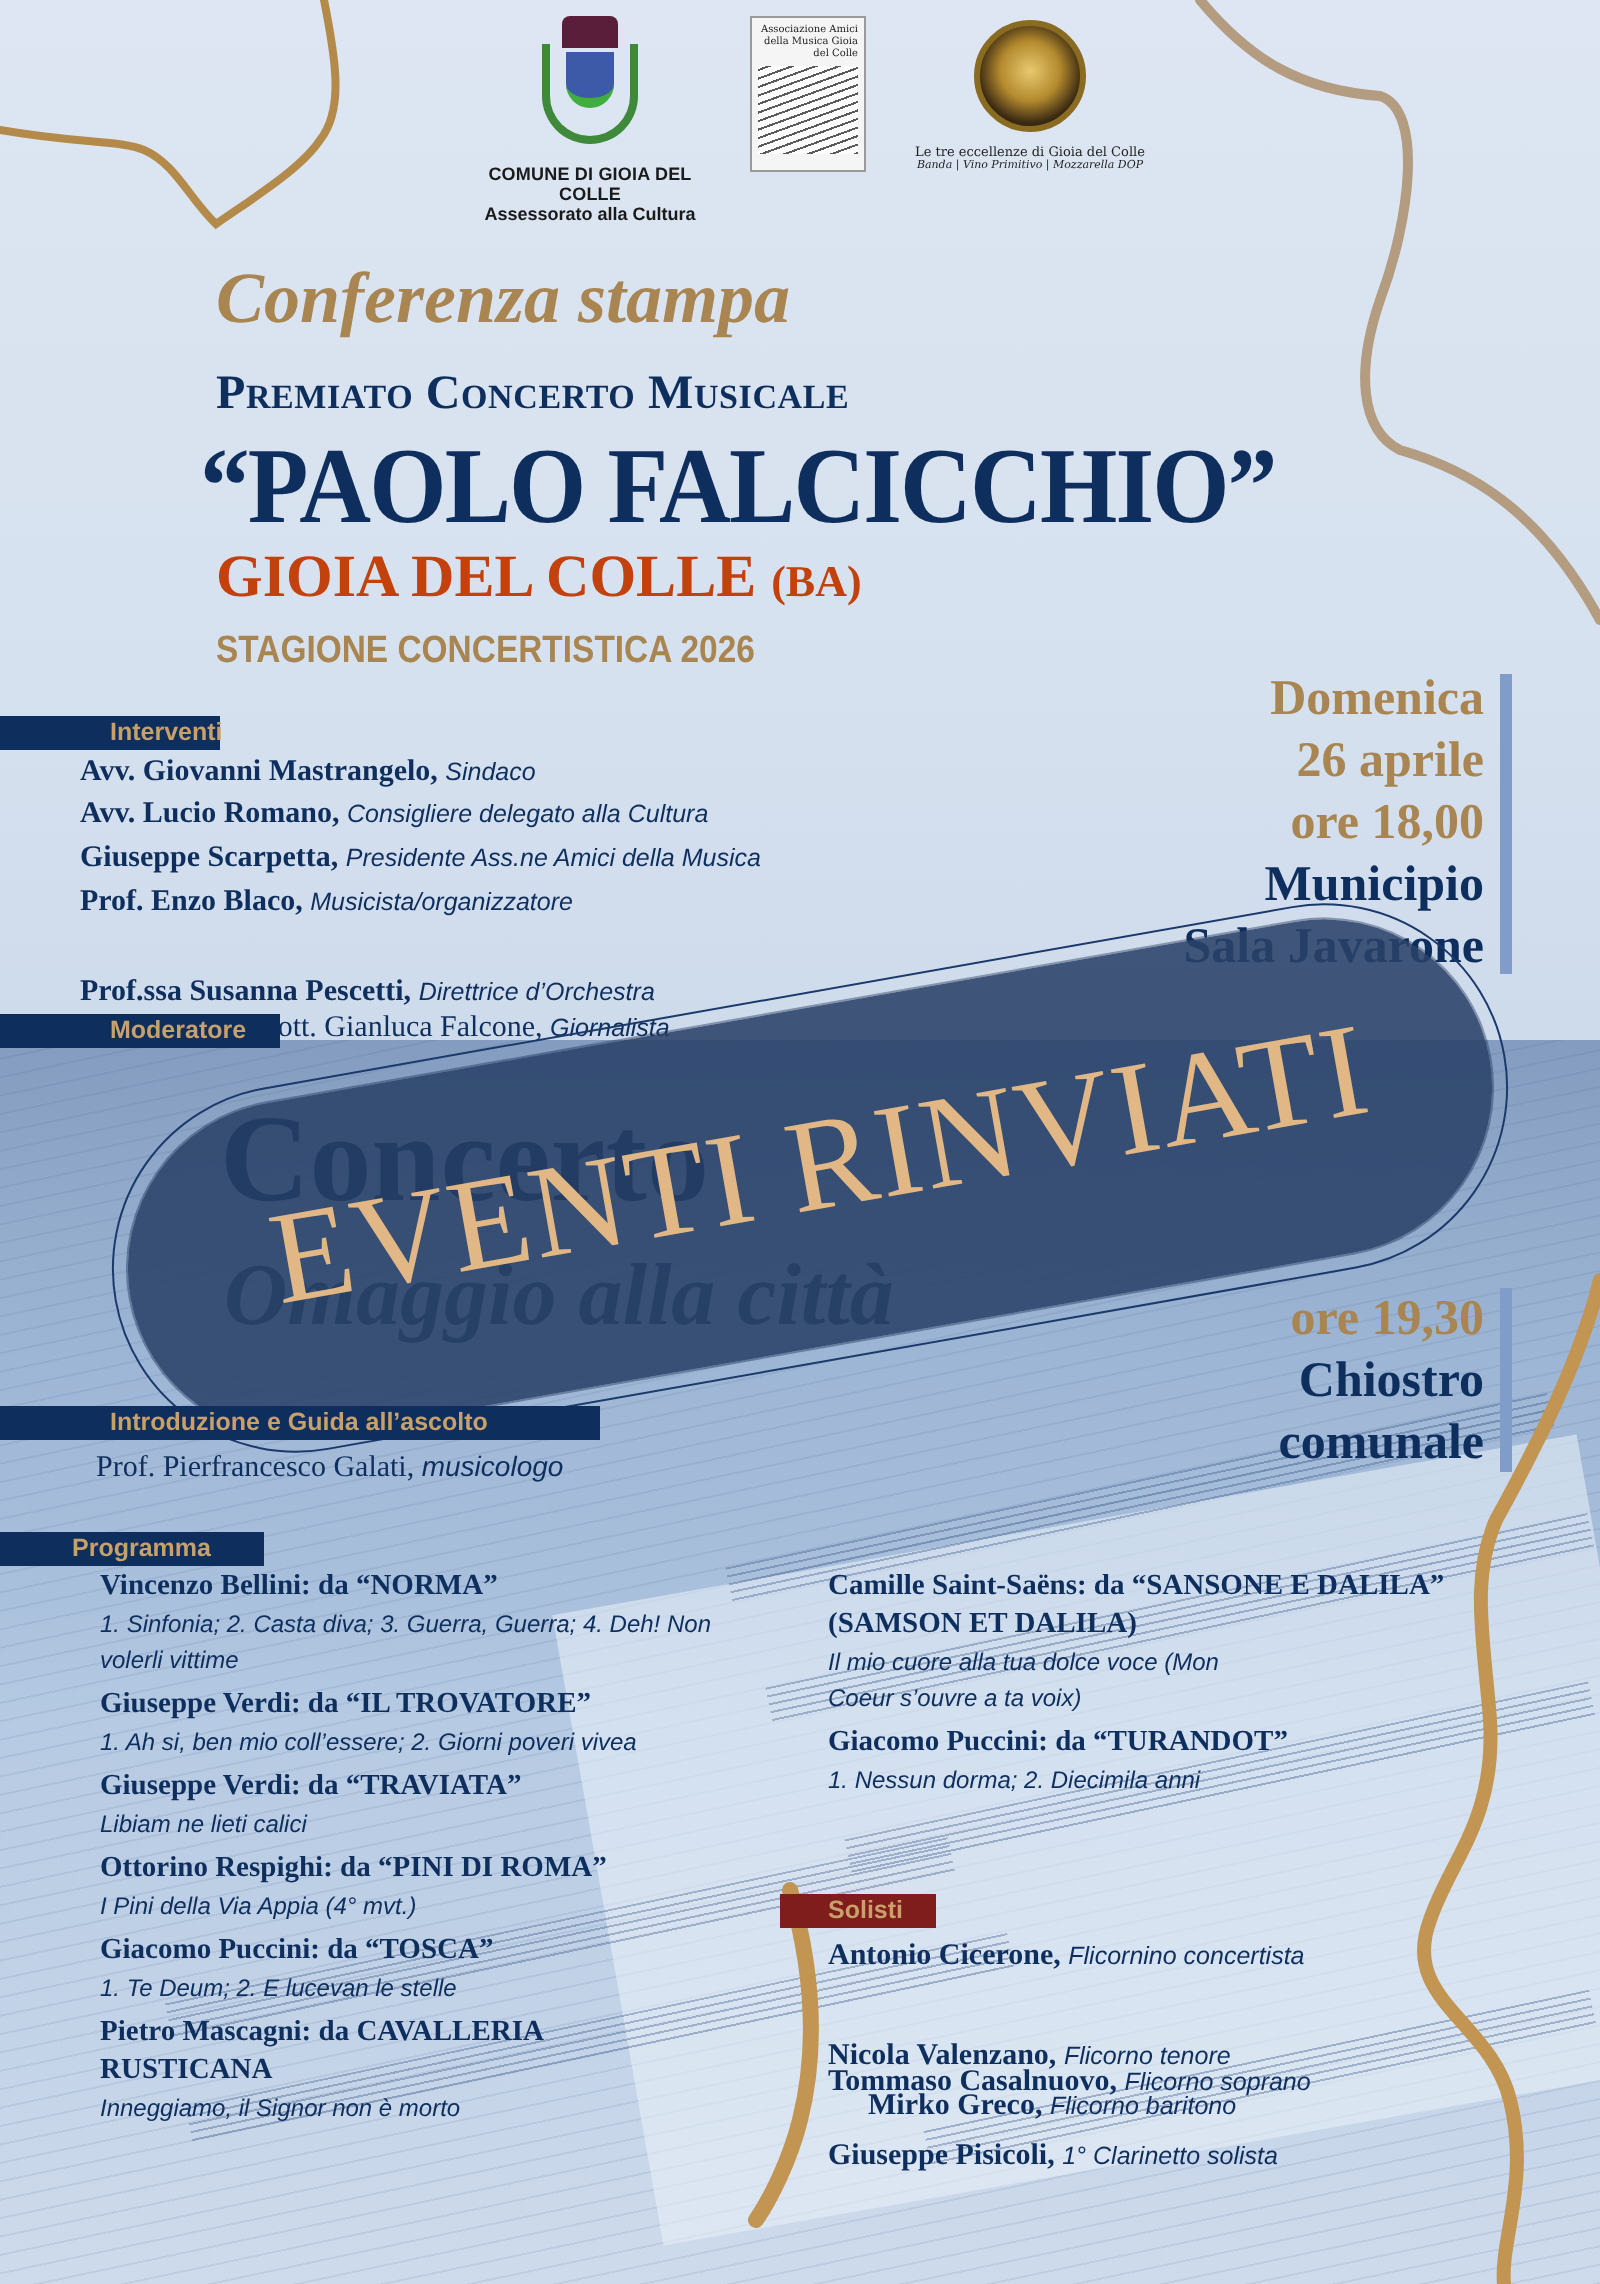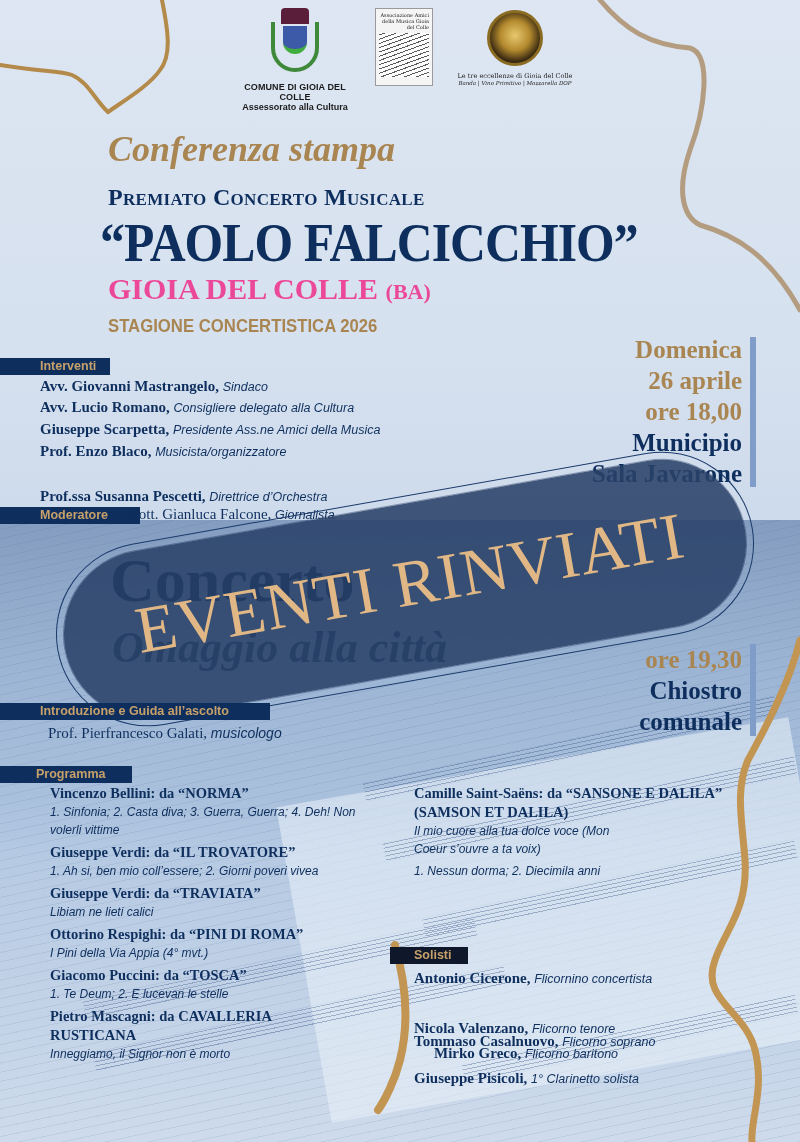--- a/index.html
+++ b/index.html
@@ -48,29 +48,29 @@
 
   .logo-excel { left: 450px; top: 10px; width: 130px; text-align: center; }
   .medal { width: 56px; height: 56px; border-radius: 50%; margin: 0 auto; background: radial-gradient(circle at 50% 45%, #e7c970 0%, #b48a2e 40%, #3a2a12 70%, #1c140a 100%); border: 3px solid #8a6b22; }
   .logo-excel .c1 { font-family: "DejaVu Serif", serif; font-size: 6.5px; color: #222; margin-top: 6px; }
   .logo-excel .c2 { font-family: "DejaVu Serif", serif; font-size: 5.5px; font-style: italic; color: #222; }
 
   
   .conf { left: 108px; top: 128px; font-size: 36px; font-weight: 700; font-style: italic; color: #a98551; }
   .premiato { left: 108px; top: 184px; font-size: 24px; font-weight: 700; color: #0e2f5e; font-variant: small-caps; letter-spacing: 0.3px; }
   .falcicchio { left: 100px; top: 212px; font-size: 54px; font-weight: 700; color: #0e2f5e; letter-spacing: -1px; transform: scaleX(0.92); transform-origin: left; }
-  .gioia { left: 108px; top: 272px; font-size: 30px; font-weight: 700; color: #ec4899; }
+  .gioia { left: 108px; top: 272px; font-size: 30px; font-weight: 700; color: #c2410c; }
   .gioia .ba { font-size: 22px; font-variant: small-caps; }
   .stagione { left: 108px; top: 315px; font-family: "Liberation Sans", sans-serif; font-size: 19px; font-weight: 700; color: #a98551; transform: scaleX(0.88); transform-origin: left; }
 
   
   .label {
     position: absolute; left: 0; height: 17px; background: #0e2f5e;
     font-family: "Liberation Sans", sans-serif; font-weight: 700; font-size: 12.5px; color: #c7a06a;
-    padding-left: 40px; line-height: 17px;
+    padding-left: 55px; line-height: 17px;
   }
   .person { position: absolute; left: 40px; font-size: 15px; line-height: 21px; white-space: nowrap; color: #0e2f5e; }
   .person b { font-weight: 700; }
   .person i { font-family: "Liberation Sans", sans-serif; font-size: 12.5px; font-style: italic; font-weight: 400; }
 
   
   .date-block { right: 58px; top: 334px; text-align: right; font-weight: 700; font-size: 25px; line-height: 31px; }
   .gold { color: #a98551; }
   .navy { color: #0e2f5e; }
   .vbar { position: absolute; width: 6px; background: #7f9dc8; }
@@ -179,21 +179,21 @@
 <div class="abs banner-ghost2">Omaggio alla città</div>
 <div class="banner-text">EVENTI RINVIATI</div>
 
 <div class="abs date-block" style="top:644px;">
   <div class="gold">ore 19,30</div>
   <div class="navy">Chiostro</div>
   <div class="navy">comunale</div>
 </div>
 <div class="vbar" style="left:750px;top:644px;height:92px;"></div>
 
-<div class="label" style="top:703px;width:270px;">Introduzione e Guida all’ascolto</div>
+<div class="label" style="top:703px;width:300px;">Introduzione e Guida all’ascolto</div>
 <div class="person" style="left:48px;top:723px;font-weight:400;"><span>Prof. Pierfrancesco Galati,</span> <i style="font-size:14px;">musicologo</i></div>
 
 <div class="label" style="top:766px;width:132px;padding-left:36px;">Programma</div>
 
 <div class="prog" style="left:50px;top:784px;width:340px;">
   <div>
       <div class="h">Vincenzo Bellini: da “NORMA”</div>
       <div class="s">1. Sinfonia; 2. Casta diva; 3. Guerra, Guerra; 4. Deh! Non volerli vittime</div>
     </div>
   <div>
@@ -217,22 +217,23 @@
       <div class="s">Inneggiamo, il Signor non è morto</div>
     </div>
 </div>
 
 <div class="prog" style="left:414px;top:784px;width:320px;">
   <div>
       <div class="h">Camille Saint-Saëns: da “SANSONE E DALILA” (SAMSON ET DALILA)</div>
       <div class="s" style="width:210px;">Il mio cuore alla tua dolce voce (Mon Coeur s’ouvre a ta voix)</div>
     </div>
   <div>
+      <div class="h">Giacomo Puccini: da “TURANDOT”</div>
       <div class="s">1. Nessun dorma; 2. Diecimila anni</div>
     </div>
 </div>
 
-<div class="abs" style="left:390px;top:947px;width:78px;height:17px;background:#0f172a;font-family:'Liberation Sans',sans-serif;font-weight:700;font-size:12.5px;color:#c7a06a;line-height:17px;padding-left:24px;">Solisti</div>
+<div class="abs" style="left:390px;top:947px;width:78px;height:17px;background:#7f1d1d;font-family:'Liberation Sans',sans-serif;font-weight:700;font-size:12.5px;color:#c7a06a;line-height:17px;padding-left:24px;">Solisti</div>
 <div class="solist" style="top:966px;"><b>Antonio Cicerone,</b> <i>Flicornino concertista</i></div>
 <div class="solist" style="top:1029px;"><b>Tommaso Casalnuovo,</b> <i>Flicorno soprano</i></div>
 <div class="solist" style="top:1016px;"><b>Nicola Valenzano,</b> <i>Flicorno tenore</i></div>
 <div class="solist" style="top:1041px;margin-left:20px;"><b>Mirko Greco,</b> <i>Flicorno baritono</i></div>
 <div class="solist" style="top:1066px;"><b>Giuseppe Pisicoli,</b> <i>1° Clarinetto solista</i></div>
 
 </body></html>

